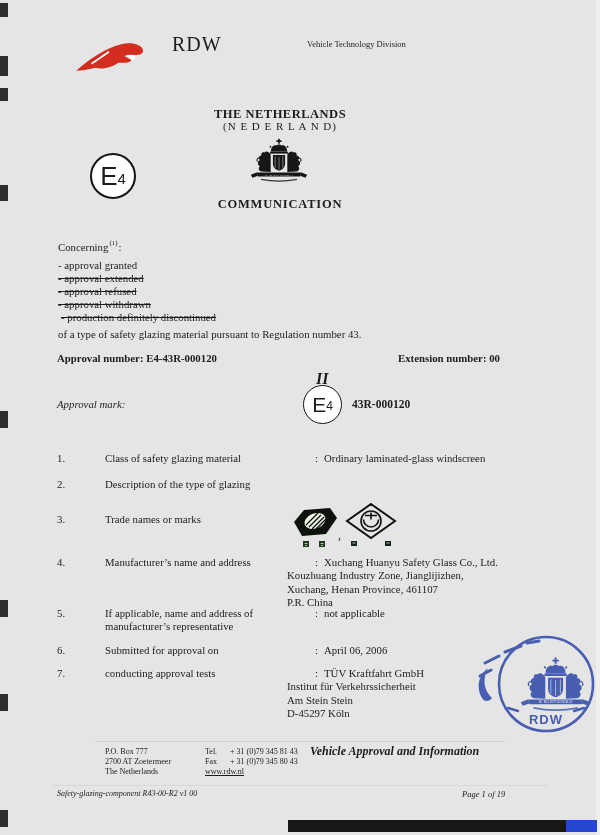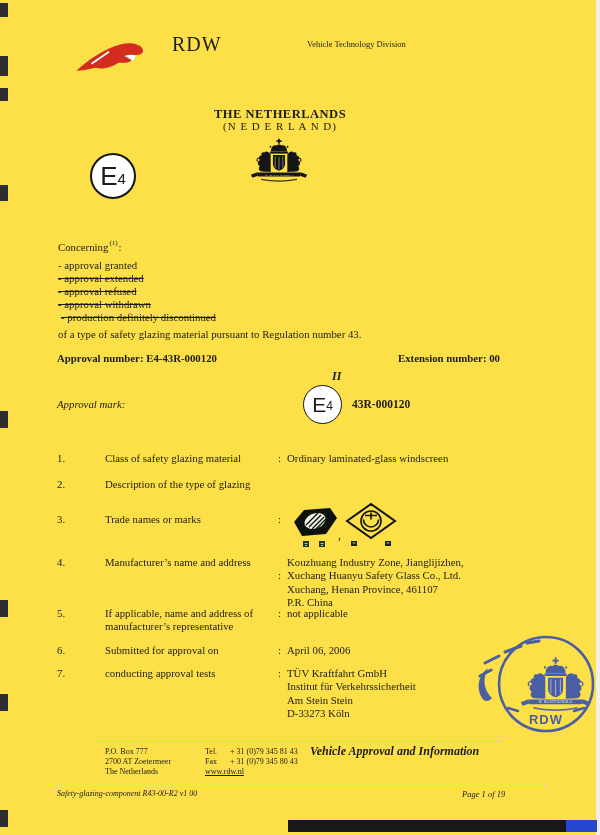--- a/index.html
+++ b/index.html
@@ -1,17 +1,17 @@
 <!DOCTYPE html>
 <html><head>
 <meta charset="utf-8">
 <style>
   html,body{margin:0;padding:0;background:#ffffff;}
   #page{
-    position:relative;width:600px;height:835px;background:#fde047;
+    position:relative;width:600px;height:835px;background:#e5e5e5;
     font-family:"Liberation Serif", serif;color:#1c1c1c;overflow:hidden;
   }
   .t{position:absolute;white-space:nowrap;line-height:1.25;}
   .b{font-weight:bold;}
   .i{font-style:italic;}
   sup.fn{font-size:7px;vertical-align:6px;margin:0 1px;}
   
   .center{left:0;width:560px;text-align:center;}
   
   .emark{position:absolute;border:2px solid #141414;border-radius:50%;
@@ -25,21 +25,21 @@
   
   .cline{position:absolute;left:58px;font-size:10.8px;}
   .struck{text-decoration:line-through;}
   
   .row{position:absolute;left:0;width:600px;font-size:10.8px;}
   .row .num{position:absolute;left:57px;}
   .row .lbl{position:absolute;left:105px;width:176px;}
   .row .lbl span{display:block;line-height:13.3px;}
   .row .val{position:absolute;left:278px;width:290px;}
   .row .val .vline{display:block;line-height:13.3px;padding-left:9px;}
-  .row .val .vline.first{padding-left:0;}
+  .row .val .vline.first{padding-left:0;margin-left:37px;}
   .row .val .colon{display:inline-block;width:9px;}
   
   .edge-mark{position:absolute;left:0;width:8px;background:#2e2e2e;}
   .hr{position:absolute;height:1px;background:#cfcfcf;}
   .page-edge{position:absolute;top:0;right:0;width:4px;height:835px;background:#efefec;}
   .scan-strip{position:absolute;background:#181818;}
   .scan-strip-blue{position:absolute;background:#2547d0;}
   
   .ft{font-size:8px;line-height:10px;}
   .ft span{display:block;}
@@ -95,36 +95,37 @@
 
   <div class="emark" style="left:90px;top:153px;width:42px;height:42px">
     <span class="eL">E</span>
     <span class="eS">4</span>
   </div>
 
   <svg viewBox="0 0 100 74" width="64" height="48" style="left:247px;top:138px;color:#161616">
     <use href="#coat"></use>
   </svg>
 
+  <div class="t b center" style="top:197px;font-size:12.5px;letter-spacing:0.8px">COMMUNICATION</div>
 
   <div class="t" style="left:58px;top:239px;font-size:10.8px">
     <span>Concerning</span><sup class="fn">(1)</sup><span>:</span>
   </div>
   <div class="cline" style="top:259px">- approval granted</div>
   <div class="cline struck" style="top:272px">- approval extended</div>
   <div class="cline struck" style="top:285px">- approval refused</div>
   <div class="cline struck" style="top:298px">- approval withdrawn</div>
   <div class="cline struck" style="top:311px;left:61px">- production definitely discontinued</div>
   <div class="t" style="left:58px;top:328px;font-size:10.8px">of a type of safety glazing material pursuant to Regulation number 43.</div>
 
   <div class="t b" style="left:57px;top:352px;font-size:10.8px">Approval number: E4-43R-000120</div>
   <div class="t b" style="left:398px;top:352px;font-size:10.8px">Extension number: 00</div>
 
   <div class="t i" style="left:57px;top:398px;font-size:10.8px">Approval mark:</div>
-  <div class="t b i" style="left:332px;top:369px;font-size:12px">II</div>
+  <div class="t b i" style="left:316px;top:369px;font-size:16px">II</div>
   <div class="emark small" style="left:303px;top:385px;width:37px;height:37px">
     <span class="eL">E</span>
     <span class="eS">4</span>
   </div>
   <div class="t b" style="left:352px;top:397px;font-size:11.5px">43R-000120</div>
 
   <div class="row" style="top:452px">
     <span class="num">1.</span>
     <span class="lbl">Class of safety glazing material</span>
     <span class="val">
@@ -162,22 +163,22 @@
     <path d="M18.5,17.5 A 7.5 7.5 0 0 0 33.5,17.5" stroke="#121212" stroke-width="1.6" fill="none"></path>
     <rect x="6" y="39" width="6" height="5" fill="#15251a"></rect>
     <rect x="40" y="39" width="6" height="5" fill="#15251a"></rect>
     <path d="M7.5,41 h3 M41.5,41 h3" stroke="#d8e8d4" stroke-width="0.8"></path>
   </svg>
 
   <div class="row" style="top:556px">
     <span class="num">4.</span>
     <span class="lbl">Manufacturer’s name and address</span>
     <span class="val">
+      <span class="vline first"><span class="colon">:</span><span>Xuchang Huanyu Safety Glass Co., Ltd.</span></span>
       <span class="vline">Kouzhuang Industry Zone, Jianglijizhen,</span>
-      <span class="vline first"><span class="colon">:</span><span>Xuchang Huanyu Safety Glass Co., Ltd.</span></span>
       <span class="vline">Xuchang, Henan Province, 461107</span>
       <span class="vline">P.R. China</span>
     </span>
   </div>
 
   <div class="row" style="top:607px">
     <span class="num">5.</span>
     <span class="lbl">
       <span>If applicable, name and address of</span>
       <span>manufacturer’s representative</span>
@@ -197,21 +198,21 @@
 
   <div class="row" style="top:667px">
     <span class="num">7.</span>
     <span class="lbl">
       <span>conducting approval tests</span>
     </span>
     <span class="val">
       <span class="vline first"><span class="colon">:</span><span>TÜV Kraftfahrt GmbH</span></span>
       <span class="vline">Institut für Verkehrssicherheit</span>
       <span class="vline">Am Stein Stein</span>
-      <span class="vline">D-33273 Köln</span>
+      <span class="vline">D-45297 Köln</span>
     </span>
   </div>
 
   <svg viewBox="0 0 132 108" width="132" height="108" style="left:468px;top:632px;color:#3b54ad;opacity:0.92">
     <g stroke="currentColor" stroke-width="3" stroke-linecap="round">
       <path d="M17,31 L31,24" fill="none"></path>
       <path d="M37,20 L53,14" fill="none"></path>
       <path d="M59,11 L71,9" fill="none"></path>
       <path d="M12,44 L23,38" fill="none"></path>
     </g>

